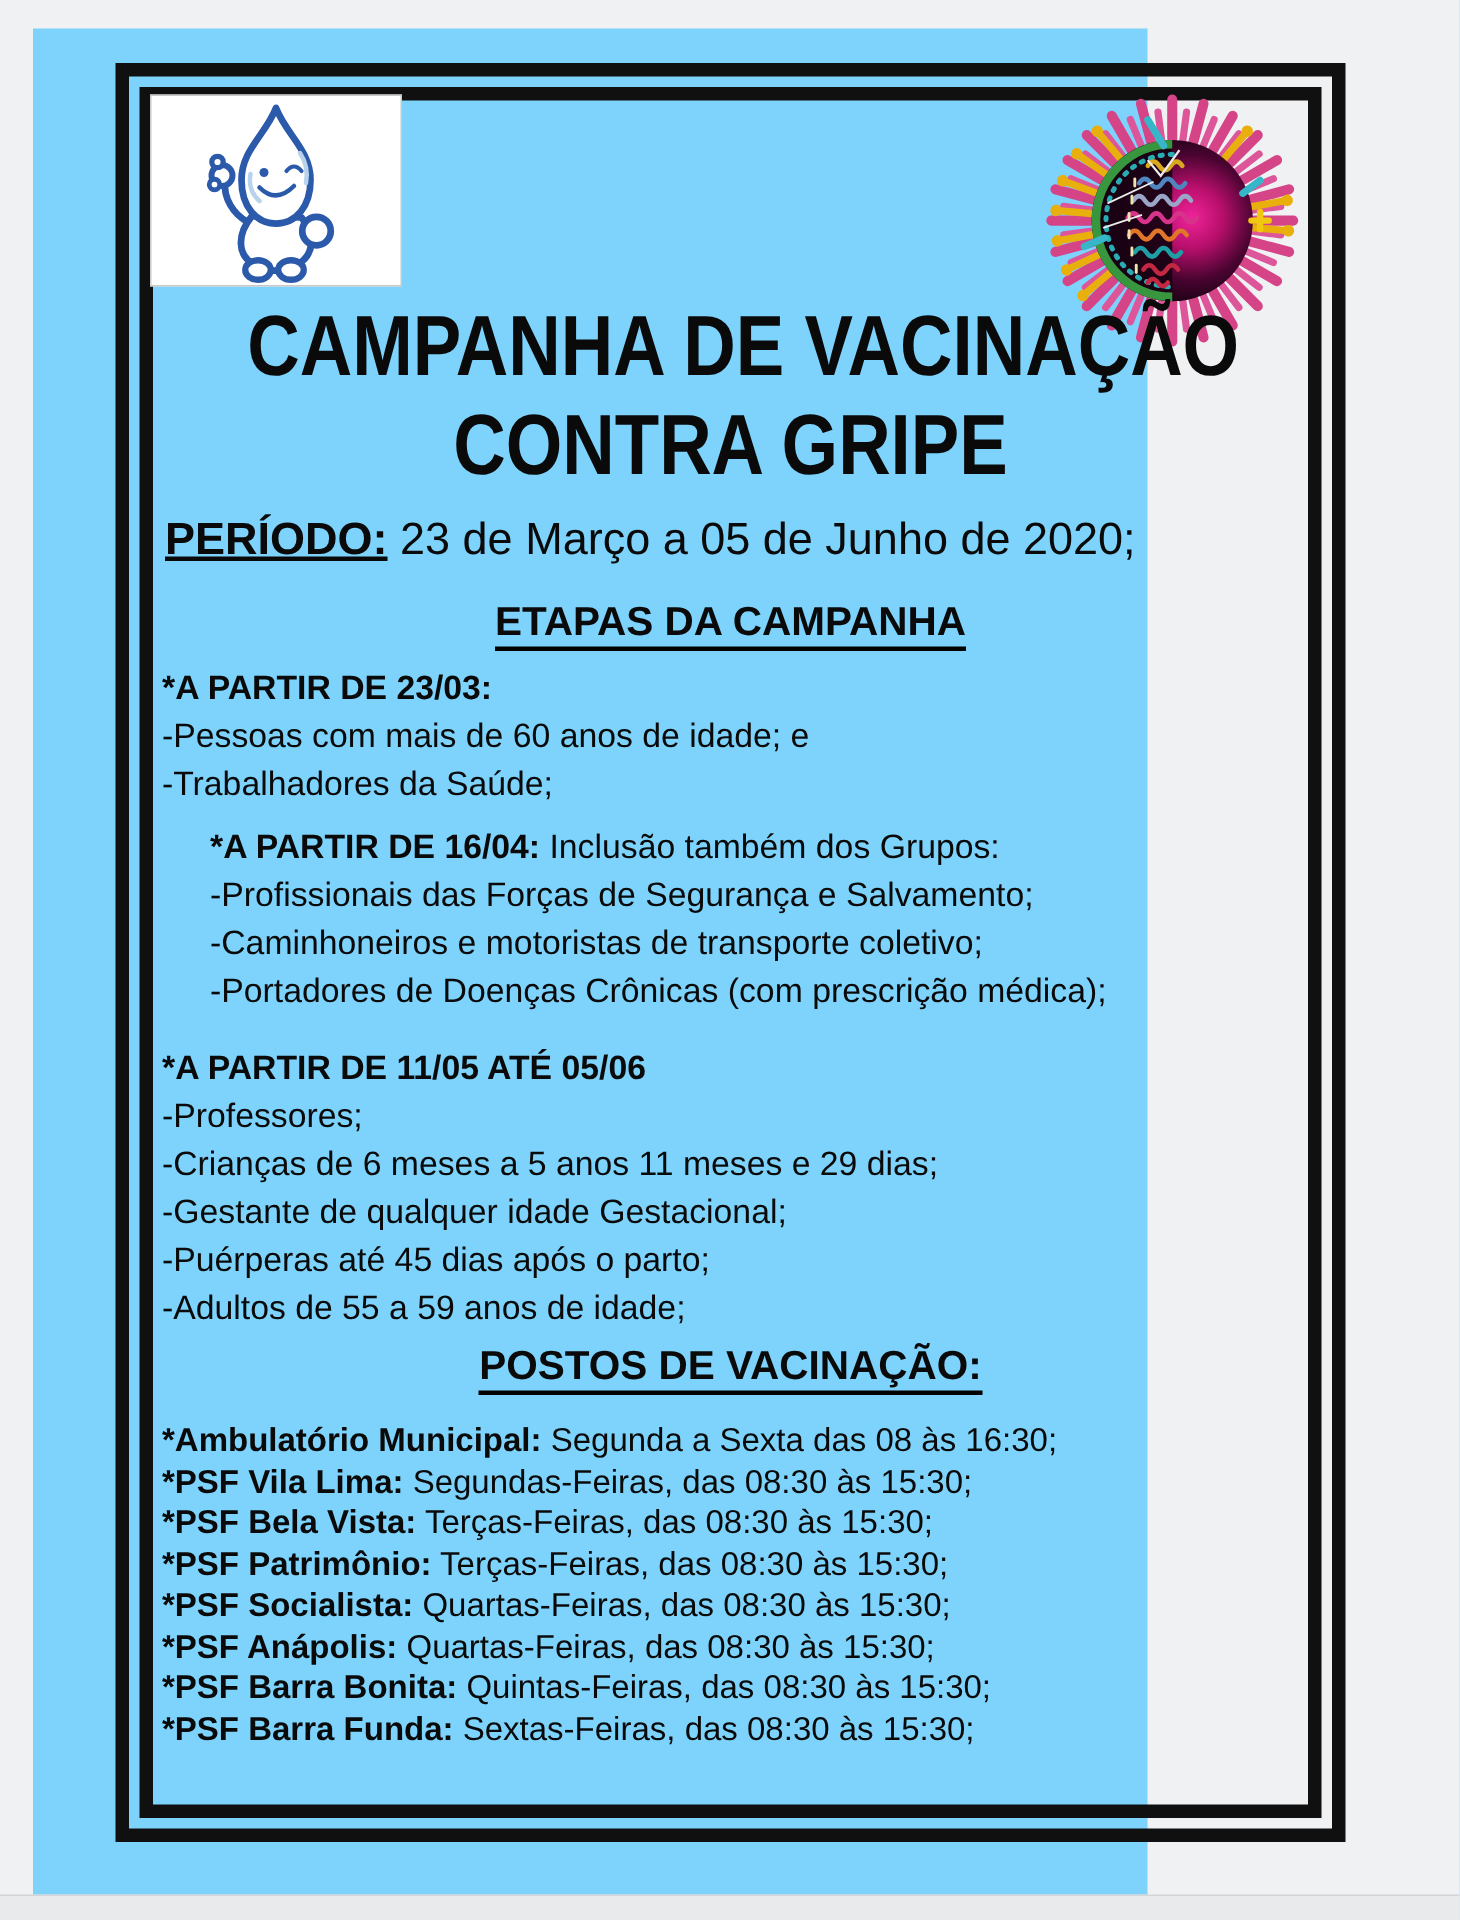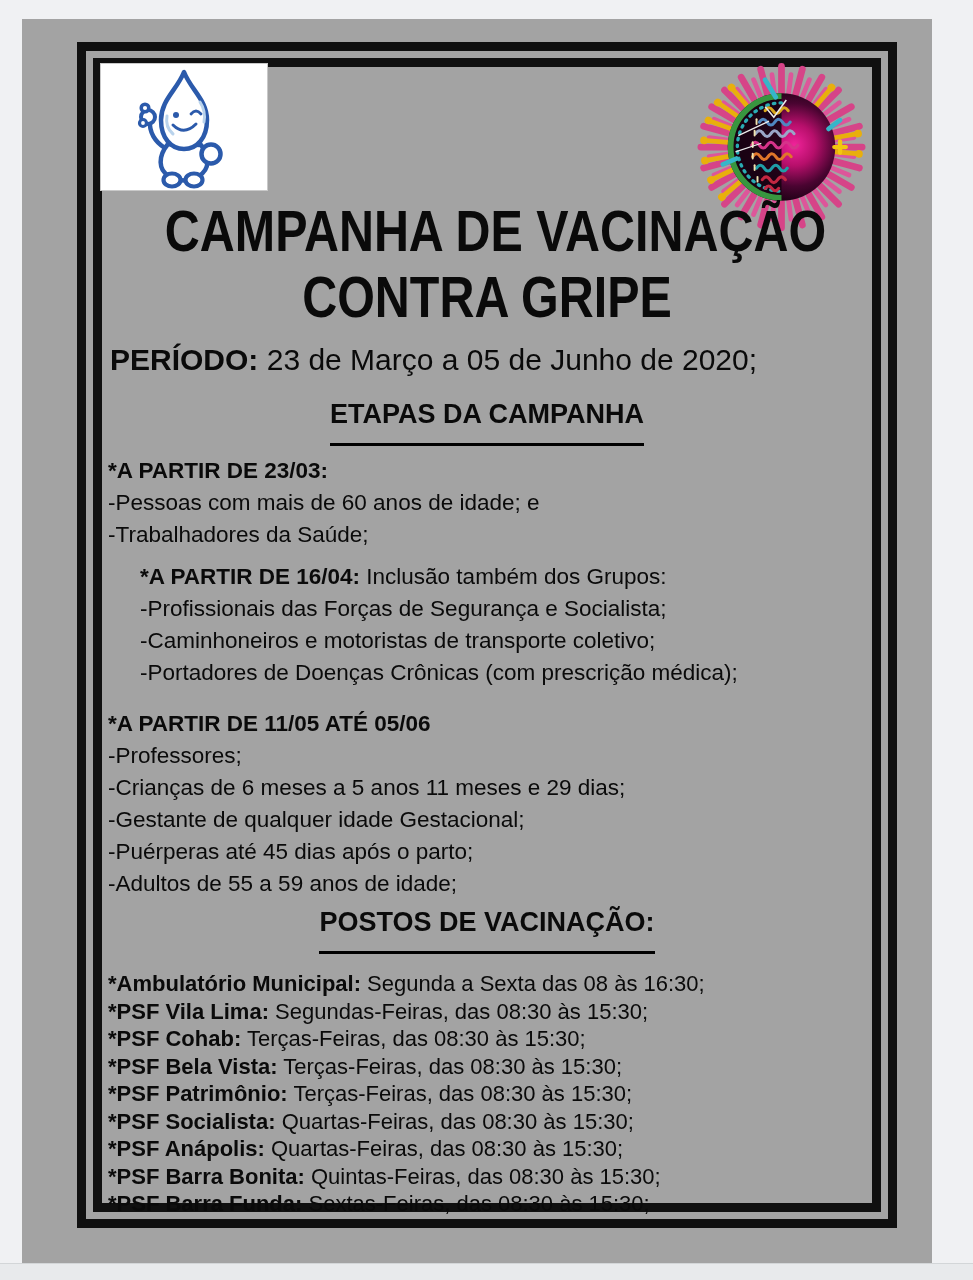--- a/index.html
+++ b/index.html
@@ -1,35 +1,35 @@
 <!DOCTYPE html>
 <html><head>
 <meta charset="utf-8">
 <style>
   html,body{margin:0;padding:0;width:973px;height:1280px;overflow:hidden;
     background:#f0f1f3;font-family:"Liberation Sans","DejaVu Sans",sans-serif;color:#0a0a0a;}
-  .sheet{position:absolute;left:22px;top:19px;width:910px;height:1245px;background:#a3a3a3;}
+  .sheet{position:absolute;left:22px;top:19px;width:743px;height:1245px;background:#7dd3fc;}
   .frame-outer{position:absolute;left:55px;top:23px;width:820px;height:1186px;
     border:9px solid #101010;padding:7px;box-sizing:border-box;}
   .frame-inner{width:100%;height:100%;border:9px solid #101010;box-sizing:border-box;
     position:relative;padding:0 6px;overflow:visible;}
   .mascot-box{position:absolute;left:-2px;top:-4px;width:166px;height:126px;background:#fff;
     border:1px solid #c9c9c9;z-index:1;}
   .mascot-box svg{width:100%;height:100%;display:block;}
   .virus-box{position:absolute;right:-12px;top:-14px;width:205px;height:192px;z-index:1;}
   .virus-box svg{width:100%;height:100%;display:block;}
   .title{position:relative;z-index:2;text-align:center;font-weight:700;font-size:57px;
     line-height:60px;white-space:nowrap;transform:scaleX(0.85);transform-origin:50% 50%;
     letter-spacing:0px;}
   .title.l1{margin-top:134px;}
   .title.l2{margin-top:6px;}
   .period{margin-top:14px;font-size:30px;line-height:38px;margin-left:2px;}
-  .period b{font-weight:700;}
+  .period b{font-weight:700;text-decoration:underline;}
   .sec-head{margin-top:18px;text-align:center;font-size:27px;line-height:34px;font-weight:700;}
-  .sec-head span{display:inline-block;border-bottom:3px solid #000;padding-bottom:12px;}
+  .sec-head span{display:inline-block;border-bottom:3px solid #000;padding-bottom:0px;}
   .stage{font-size:22.5px;line-height:32px;}
   .stage.s1{margin-top:9px;}
   .stage.s2{margin-top:10px;margin-left:32px;}
   .stage.s3{margin-top:19px;}
   .stage .lead{font-weight:700;}
   .postos-head{margin-top:5px;}
   .postos{margin-top:16px;font-size:22px;line-height:27.5px;}
   .postos .name{font-weight:700;}
   .footer-strip{position:absolute;left:0;top:1263px;width:973px;height:17px;
     background:#e8eaec;border-top:1px solid #d3d6d8;}
@@ -204,40 +204,39 @@
       <div class="sec-head"><span>ETAPAS DA CAMPANHA</span></div>
 
       <div class="stage s1">
         <div><span class="lead">*A PARTIR DE 23/03:</span><span></span></div>
         <div>-Pessoas com mais de 60 anos de idade; e</div>
         <div>-Trabalhadores da Saúde;</div>
       </div>
 
       <div class="stage s2">
         <div><span class="lead">*A PARTIR DE 16/04:</span><span> Inclusão também dos Grupos:</span></div>
-        <div>-Profissionais das Forças de Segurança e Socialista;</div>
+        <div>-Profissionais das Forças de Segurança e Salvamento;</div>
         <div>-Caminhoneiros e motoristas de transporte coletivo;</div>
         <div>-Portadores de Doenças Crônicas (com prescrição médica);</div>
       </div>
 
       <div class="stage s3">
         <div><span class="lead">*A PARTIR DE 11/05 ATÉ 05/06</span><span></span></div>
         <div>-Professores;</div>
         <div>-Crianças de 6 meses a 5 anos 11 meses e 29 dias;</div>
         <div>-Gestante de qualquer idade Gestacional;</div>
         <div>-Puérperas até 45 dias após o parto;</div>
         <div>-Adultos de 55 a 59 anos de idade;</div>
       </div>
 
       <div class="sec-head postos-head"><span>POSTOS DE VACINAÇÃO:</span></div>
 
       <div class="postos">
         <div><span class="name">*Ambulatório Municipal:</span><span> Segunda a Sexta das 08 às 16:30;</span></div>
         <div><span class="name">*PSF Vila Lima:</span><span> Segundas-Feiras, das 08:30 às 15:30;</span></div>
-        <div><span class="name">*PSF Cohab:</span><span> Terças-Feiras, das 08:30 às 15:30;</span></div>
         <div><span class="name">*PSF Bela Vista:</span><span> Terças-Feiras, das 08:30 às 15:30;</span></div>
         <div><span class="name">*PSF Patrimônio:</span><span> Terças-Feiras, das 08:30 às 15:30;</span></div>
         <div><span class="name">*PSF Socialista:</span><span> Quartas-Feiras, das 08:30 às 15:30;</span></div>
         <div><span class="name">*PSF Anápolis:</span><span> Quartas-Feiras, das 08:30 às 15:30;</span></div>
         <div><span class="name">*PSF Barra Bonita:</span><span> Quintas-Feiras, das 08:30 às 15:30;</span></div>
         <div><span class="name">*PSF Barra Funda:</span><span> Sextas-Feiras, das 08:30 às 15:30;</span></div>
       </div>
 
     </div>
   </div>

